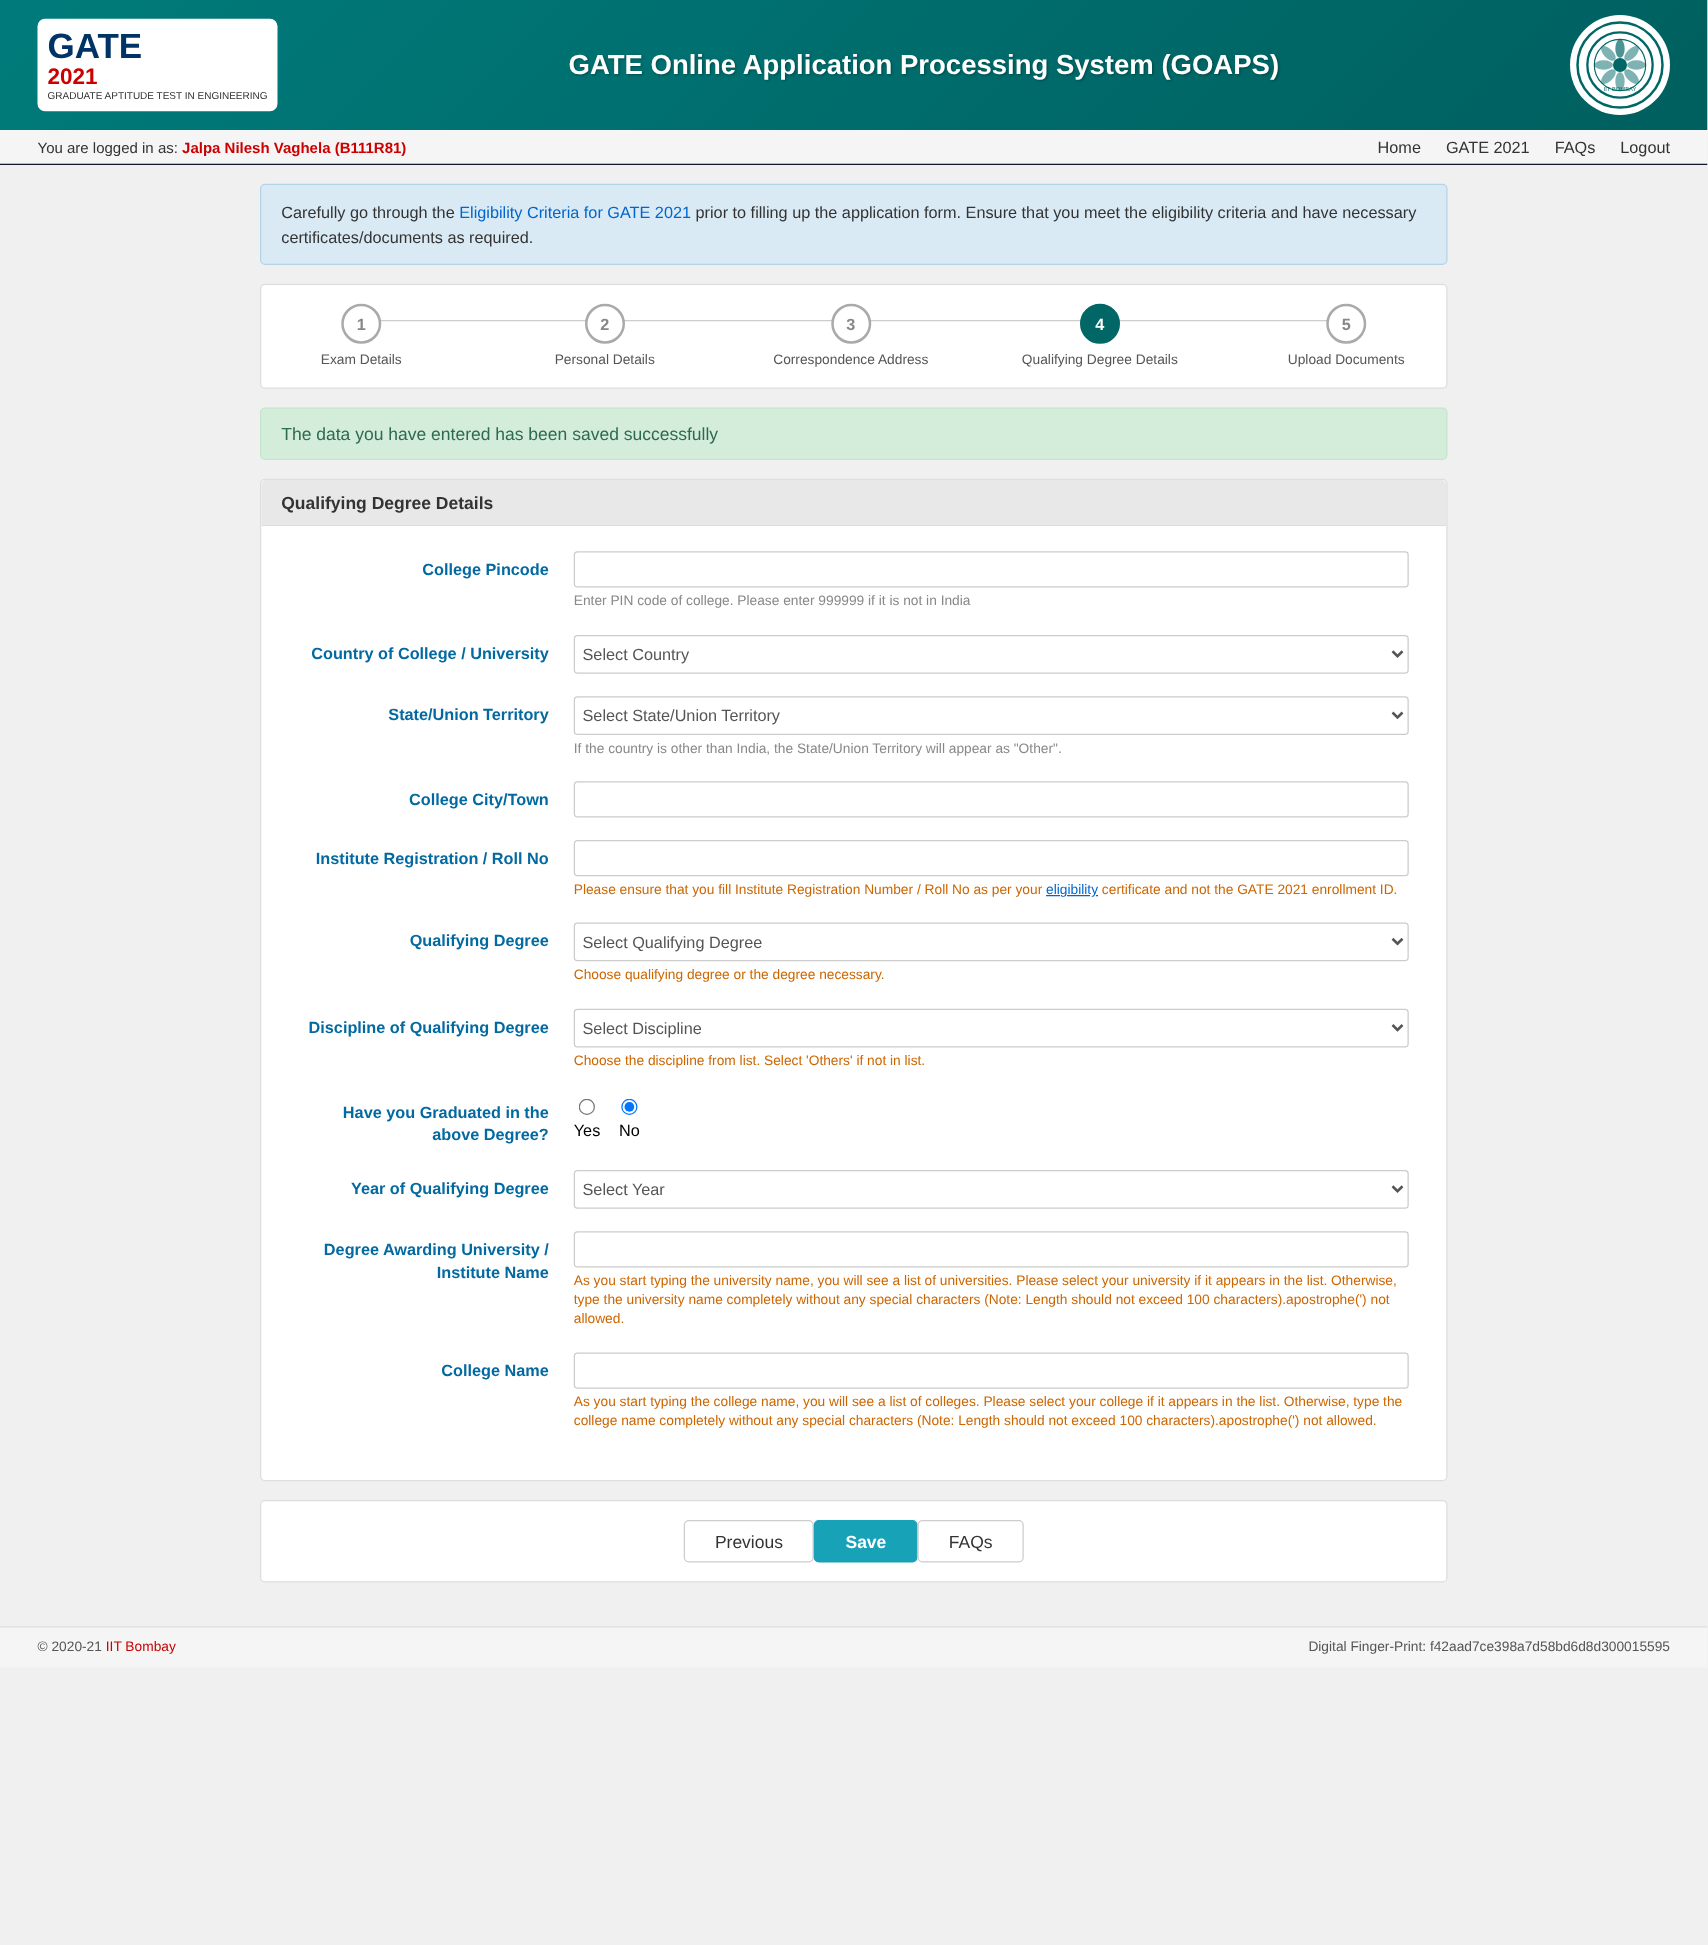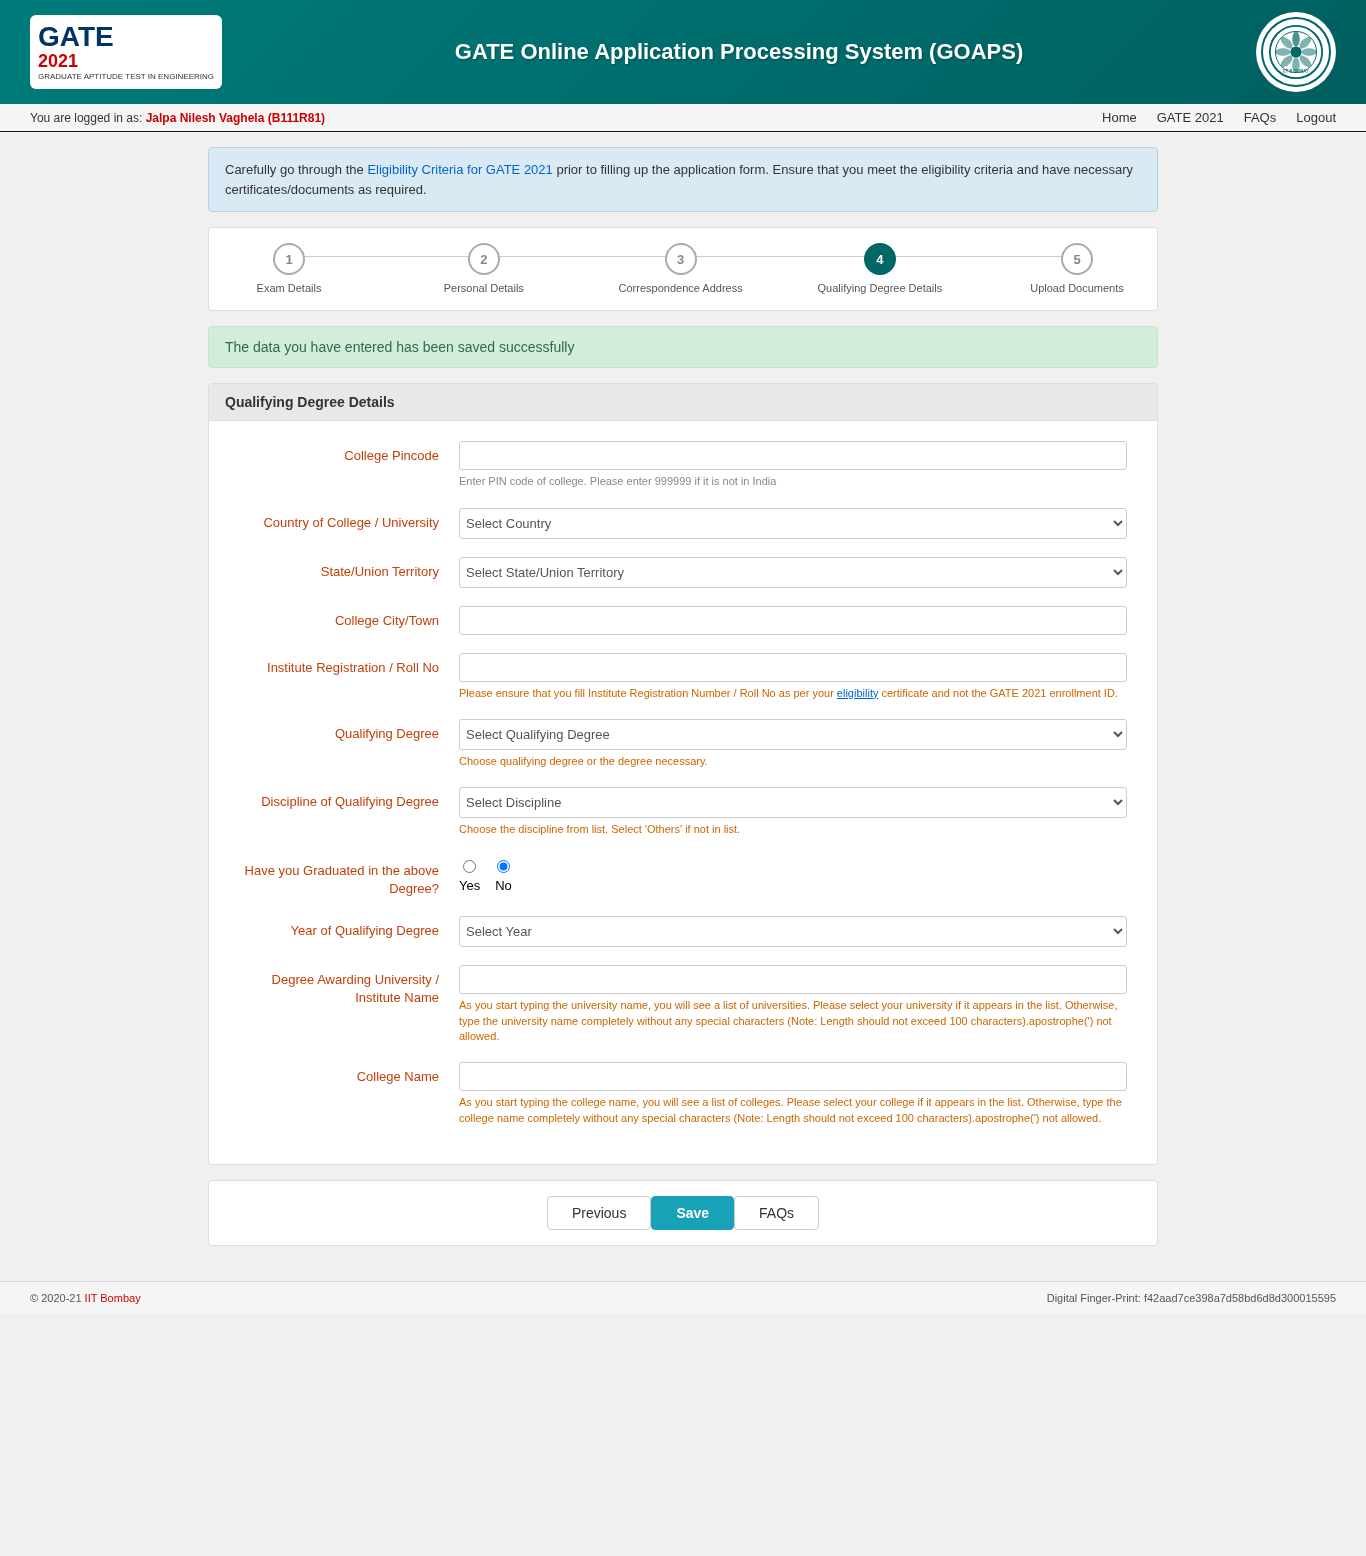--- a/index.html
+++ b/index.html
@@ -124,22 +124,22 @@
     .form-row {
       display: flex;
       align-items: flex-start;
       margin-bottom: 18px;
     }
     .form-label {
       min-width: 220px;
       max-width: 220px;
       padding-top: 6px;
       font-size: 13px;
-      color: #c2410c;
-      font-weight: normal;
+      color: #0369a1;
+      font-weight: bold;
       text-align: right;
       padding-right: 20px;
       line-height: 1.4;
     }
     .form-field { flex: 1; }
     .form-input {
       width: 100%;
       padding: 6px 10px;
       border: 1px solid #ccc;
       border-radius: 3px;
@@ -304,20 +304,21 @@
           </select>
         </div>
       </div>
 
       <div class="form-row">
         <div class="form-label">State/Union Territory</div>
         <div class="form-field">
           <select class="form-select">
             <option>Select State/Union Territory</option>
           </select>
+          <div class="form-hint">If the country is other than India, the State/Union Territory will appear as "Other".</div>
         </div>
       </div>
 
       <div class="form-row">
         <div class="form-label">College City/Town</div>
         <div class="form-field">
           <input type="text" class="form-input" style="">
         </div>
       </div>
 

